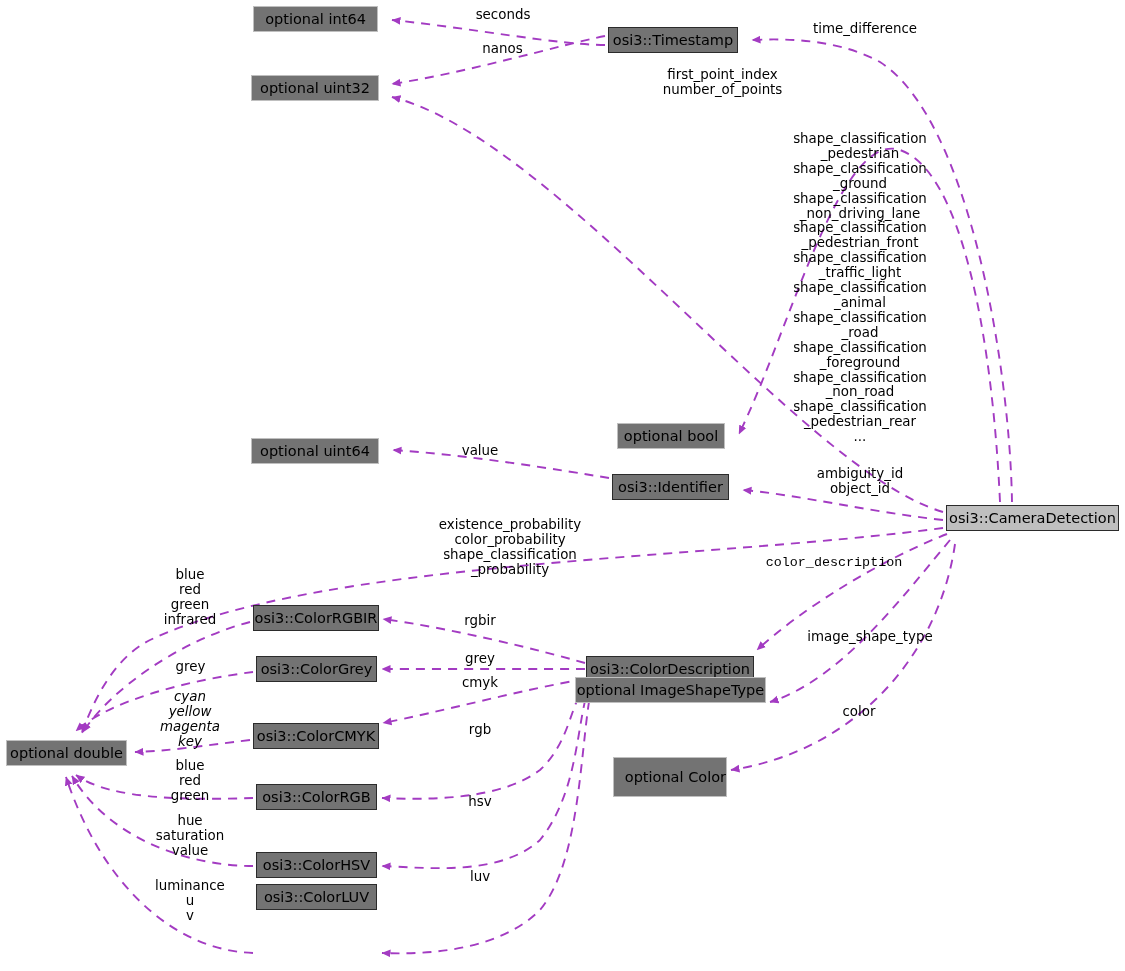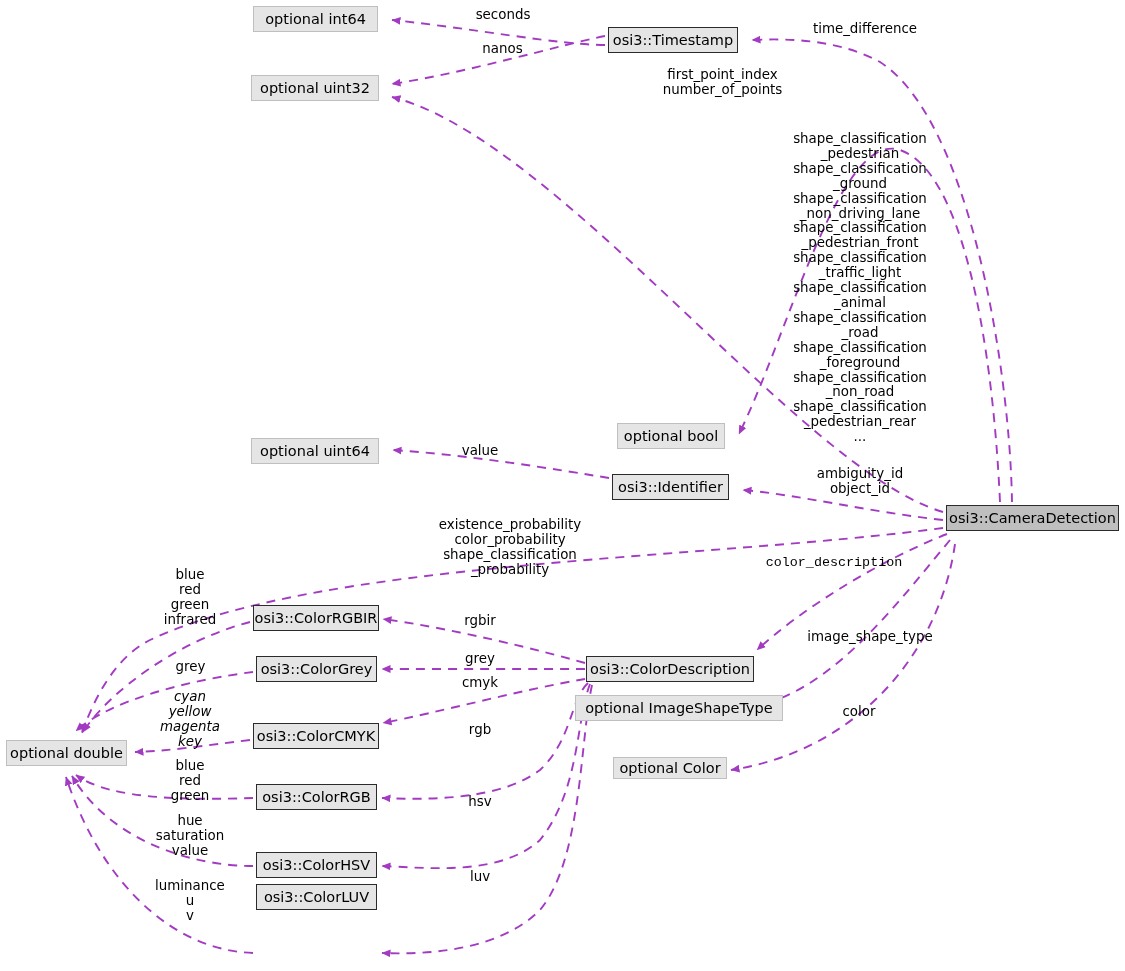--- a/index.html
+++ b/index.html
@@ -1,20 +1,20 @@
 <!DOCTYPE html>
 <html><head>
 <meta charset="utf-8">
 <style>
   html,body{margin:0;padding:0;background:#ffffff;}
   body{font-family:"DejaVu Sans","Liberation Sans",sans-serif;}
   #diagram{position:relative;width:1125px;height:971px;background:#ffffff;overflow:hidden;}
   svg#edges{position:absolute;left:0;top:0;width:1125px;height:971px;}
   .node{position:absolute;box-sizing:border-box;display:flex;align-items:center;
-        justify-content:center;white-space:nowrap;background:#e5e5e5;}
+        justify-content:center;white-space:nowrap;background:#737373;}
   .node span{display:block;line-height:1;}
   .node.plain{border:1px solid #bfbfbf;color:#000000;font-size:14.5px;}
   .node.cls{border:1.6px solid #2b2b2b;color:#000000;font-size:14.5px;}
   .node.focus{border:1.6px solid #2b2b2b;background:#bfbfbf;color:#000000;font-size:14.5px;}
   .elabel{position:absolute;color:#000000;font-size:13.4px;line-height:14.9px;
           text-align:center;white-space:pre;background:transparent;}
 </style>
 </head>
 <body>
 
@@ -99,30 +99,30 @@
   </div>
   <div class="node cls" style="left:253px;top:605px;width:126px;height:26px;">
     <span>osi3::ColorRGBIR</span>
   </div>
   <div class="node cls" style="left:256px;top:656px;width:121px;height:26px;">
     <span>osi3::ColorGrey</span>
   </div>
   <div class="node cls" style="left:586px;top:656px;width:168px;height:26px;">
     <span>osi3::ColorDescription</span>
   </div>
-  <div class="node plain" style="left:575px;top:695px;width:208px;height:26px;text-align:right;">
+  <div class="node plain" style="left:575px;top:677px;width:191px;height:26px;text-align:right;">
     <span>optional ImageShapeType</span>
   </div>
   <div class="node cls" style="left:253px;top:723px;width:126px;height:26px;">
     <span>osi3::ColorCMYK</span>
   </div>
   <div class="node plain" style="left:6px;top:740px;width:121px;height:26px;">
     <span>optional double</span>
   </div>
-  <div class="node plain" style="left:613px;top:757px;width:114px;height:22px;">
+  <div class="node plain" style="left:613px;top:757px;width:114px;height:40px;justify-content:flex-end;">
     <span>optional Color</span>
   </div>
   <div class="node cls" style="left:256px;top:784px;width:121px;height:26px;">
     <span>osi3::ColorRGB</span>
   </div>
   <div class="node cls" style="left:256px;top:852px;width:121px;height:26px;">
     <span>osi3::ColorHSV</span>
   </div>
   <div class="node cls" style="left:256px;top:884px;width:121px;height:26px;">
     <span>osi3::ColorLUV</span>

